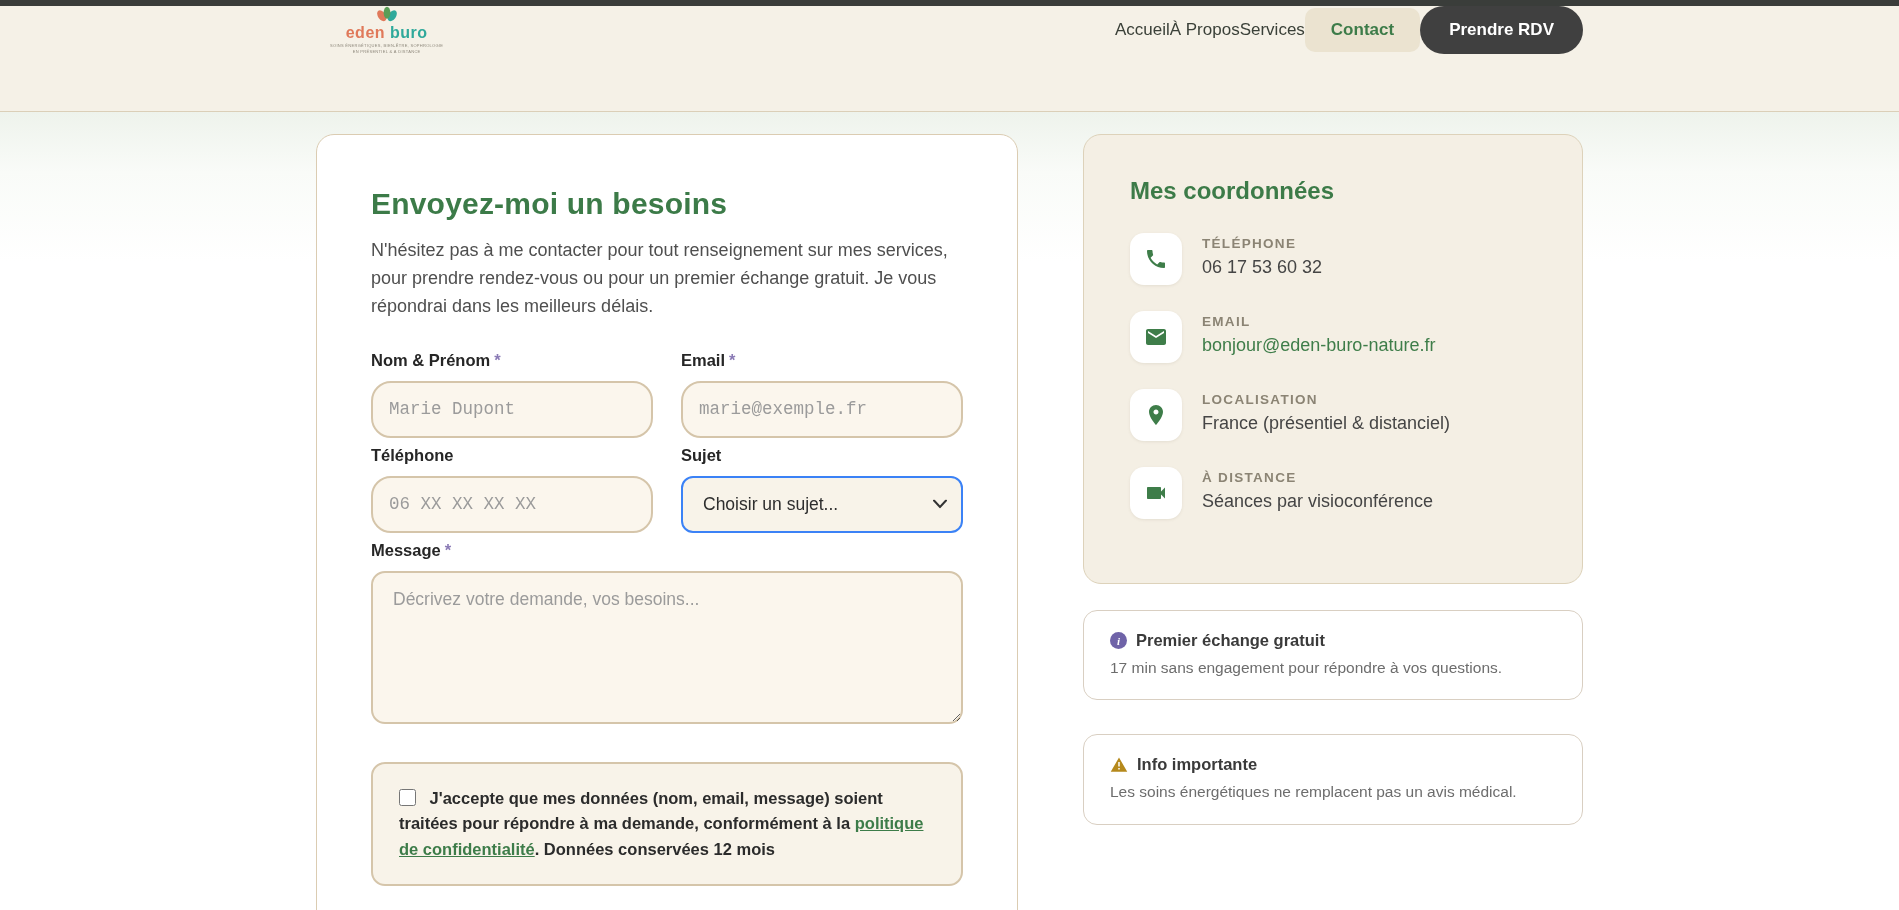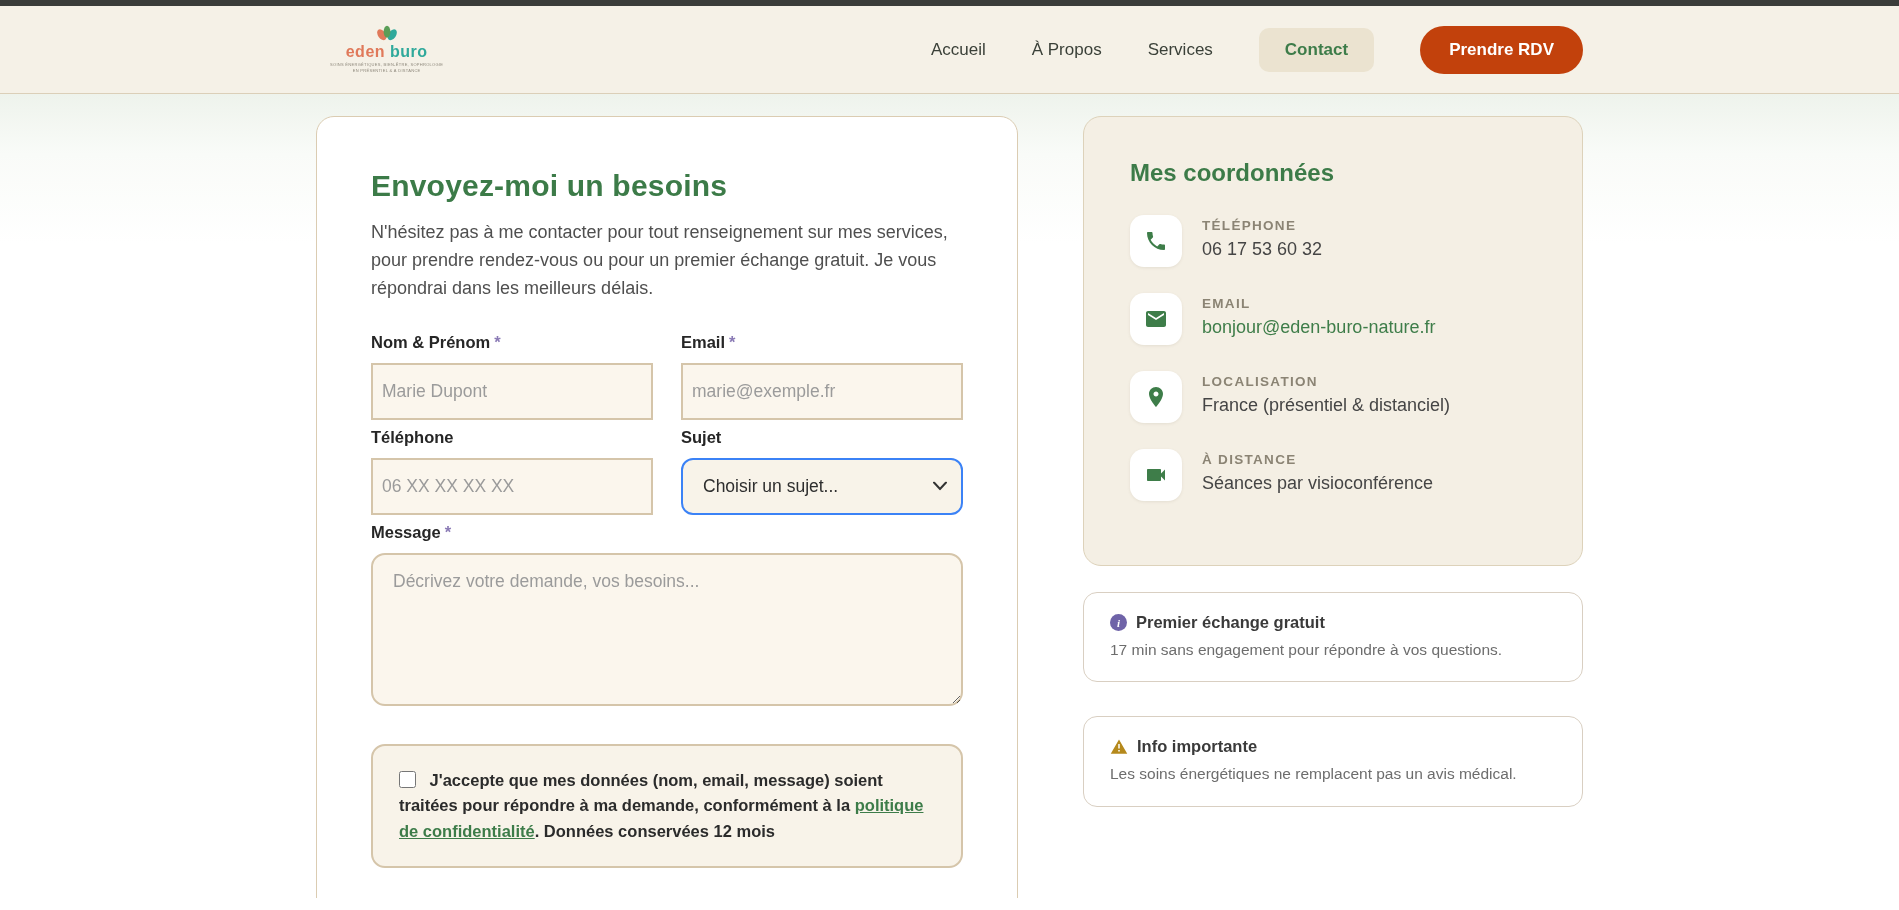--- a/index.html
+++ b/index.html
@@ -1,49 +1,49 @@
 <!DOCTYPE html>
 <html><head>
 <meta charset="utf-8">
 <style>
   * { margin:0; padding:0; box-sizing:border-box; }
   html,body { width:1899px; height:910px; overflow:hidden; font-family:"Liberation Sans", sans-serif; background:#ffffff; }
 
   .topbar { height:6px; background:#3a3d3a; }
 
   
-  .header { height:88px; background:#f5f1e7; border-bottom:1px solid #dbcfb8; display:flex; align-items:center; }
+  .header { height:106px; background:#f5f1e7; border-bottom:1px solid #dbcfb8; display:flex; align-items:flex-start; }
   .container { width:1267px; margin:0 auto; }
   .header-inner { display:flex; align-items:center; }
   .logo { display:flex; flex-direction:column; align-items:center; margin-left:14px; cursor:pointer; }
   .logo-mark { height:18px; margin-bottom:1px; }
   .logo-text { font-size:16px; font-weight:700; letter-spacing:.5px; line-height:1; }
   .logo-eden { color:#e0795a; }
   .logo-buro { color:#2fa99b; }
   .logo-tagline { font-size:4px; color:#8e887c; letter-spacing:.3px; text-align:center; line-height:1.4; margin-top:2px; }
 
-  .nav { margin-left:auto; display:flex; align-items:center; gap:46px; }
+  .nav { margin-left:auto; display:flex; align-items:center; }
   .nav-link { font-size:17px; font-weight:500; color:#3a4038; text-decoration:none; cursor:pointer; }
   .nav-active { background:#ebe3d0; color:#3d7c49; font-weight:600; font-size:17px; padding:12px 26px; border-radius:10px; cursor:pointer; }
-  .nav-cta { background:#c2410c; color:#ffffff; font-weight:700; font-size:17px; padding:14px 29px; border-radius:28px; border:none; cursor:pointer; }
+  .nav-cta { background:#404040; color:#ffffff; font-weight:700; font-size:17px; padding:14px 29px; border-radius:28px; border:none; cursor:pointer; }
 
   
   .main { height:804px; background:linear-gradient(180deg, #eef3ec 0%, #f9fbf8 60px, #ffffff 150px); padding-top:22px; overflow:hidden; }
   .columns { display:flex; gap:65px; align-items:flex-start; }
 
   
   .form-card { width:702px; background:#ffffff; border:1px solid #dbccb2; border-radius:18px; padding:52px 54px; }
   .form-title { font-size:30px; font-weight:800; color:#3c7b48; margin-bottom:16px; letter-spacing:.2px; }
   .form-intro { font-size:18px; line-height:1.55; color:#4f4f4f; margin-bottom:30px; }
 
   .field-row { display:grid; grid-template-columns:1fr 1fr; gap:28px; margin-bottom:8px; }
   .field { display:flex; flex-direction:column; }
   .field-label { font-size:16.5px; font-weight:700; color:#262626; margin-bottom:11px; }
   .req { color:#8a7ab5; font-weight:700; margin-left:4px; }
-  .text-input { height:57px; border:2px solid #d5c5aa; border-radius:0; background:#fbf6ed; padding:0 9px; font-size:17.5px; color:#333333; font-family:Liberation Sans, sans-serif; outline:none; }
+  .text-input { height:57px; border:2px solid #d5c5aa; border-radius:20px; background:#fbf6ed; padding:0 16px; font-size:17.5px; color:#333333; font-family:Liberation Mono, monospace; outline:none; }
   .text-input::placeholder { color:#9b9b9b; }
   .select-wrap { position:relative; }
   .select-input { width:100%; height:57px; border:2px solid #3b82f6; border-radius:12px; background:#f8f3e9; padding:0 40px 0 20px; font-size:17.5px; color:#2e2e2e; appearance:none; -webkit-appearance:none; font-family:"Liberation Sans", sans-serif; outline:none; }
   .chevron { position:absolute; right:16px; top:50%; transform:translateY(-50%); pointer-events:none; display:flex; }
 
   .field-full { margin-bottom:0; }
   .textarea-input { width:100%; height:153px; border:2px solid #d5c5aa; border-radius:14px; background:#fbf6ed; padding:16px 20px; font-size:17.5px; color:#333333; font-family:"Liberation Sans", sans-serif; resize:vertical; outline:none; }
   .textarea-input::placeholder { color:#9b9b9b; }
 
   .consent-box { margin-top:38px; border:2px solid #d5c5aa; border-radius:14px; background:#f8f3e9; padding:22px 26px; font-size:16.5px; font-weight:600; color:#2b2b2b; line-height:1.55; }

